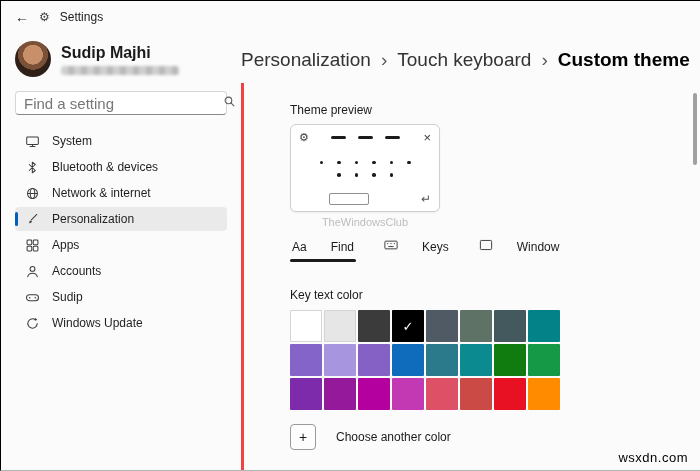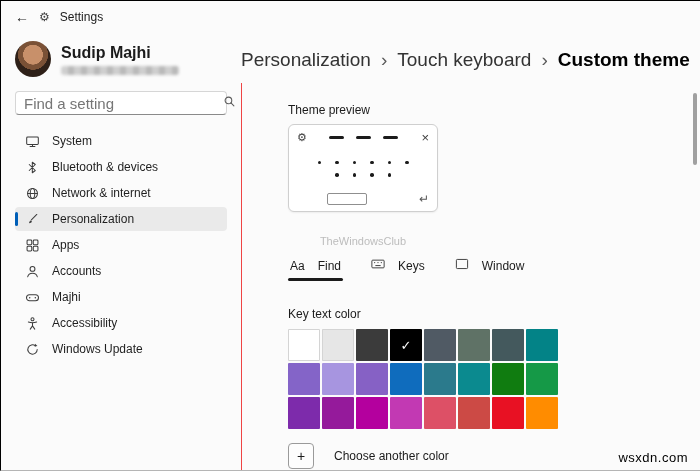--- a/index.html
+++ b/index.html
@@ -40,41 +40,41 @@
   .nav-item.active::before { content:""; position:absolute; left:0; top:5px; bottom:5px; width:3px;
     border-radius:2px; background:#005fb8; }
   .nav-icon { width:15px; height:15px; flex:0 0 15px; display:flex; align-items:center; justify-content:center; }
   .nav-icon svg { width:15px; height:15px; stroke:#3d3d3d; fill:none; stroke-width:1.1; stroke-linecap:round; stroke-linejoin:round; }
   
   .main { flex:1; display:flex; flex-direction:column; background:#fbfbfb; }
   .breadcrumb { padding:16px 0 12px 0; font-size:19px; display:flex; align-items:center; gap:10px; white-space:nowrap; }
   .crumb { color:#333; cursor:pointer; }
   .crumb-sep { color:#5a5a5a; font-size:19px; }
   .crumb-current { color:#000; font-weight:700; }
-  .content { flex:1; border-left:1px solid #ef4444; background:#fbfbfb; padding:20px 0 16px 46px; overflow:hidden; }
+  .content { flex:1; border-left:3px solid #ef4444; background:#fbfbfb; padding:20px 0 16px 46px; overflow:hidden; }
   .section-label { font-size:12px; color:#1b1b1b; }
   
   .preview-card { margin-top:7px; width:150px; height:88px; background:#fff; border:1px solid #cfcfcf;
     border-radius:6px; box-shadow:0 1px 2px rgba(0,0,0,.06); display:flex; flex-direction:column;
     justify-content:space-between; padding:6px 8px; }
   .preview-top { display:flex; align-items:center; }
   .pv-gear { font-size:11px; color:#3d3d3d; line-height:1; }
   .pv-dashes { display:flex; gap:12px; margin-left:22px; }
   .pv-dash { width:15px; height:2.5px; background:#1b1b1b; border-radius:2px; }
   .pv-close { margin-left:auto; font-size:13px; color:#3d3d3d; line-height:1; }
   .pv-dots { display:flex; flex-direction:column; align-items:center; gap:9px; }
   .dot-row { display:flex; gap:14px; }
   .pv-dot { width:3.5px; height:3.5px; border-radius:50%; background:#1b1b1b; }
   .preview-bottom { display:flex; align-items:flex-end; }
   .pv-spacebox { width:40px; height:12px; border:1px solid #8f8f8f; border-radius:2px; margin-left:30px; background:#fff; }
   .pv-enter { margin-left:auto; font-size:12px; color:#555; line-height:1; }
-  .preview-watermark { width:150px; text-align:center; margin-top:23px; font-size:11px; color:#bdbdbd; }
+  .preview-watermark { width:150px; text-align:center; margin-top:4px; font-size:11px; color:#bdbdbd; }
   
   .tabs { margin-top:8px; display:flex; gap:26px; }
-  .tab { position:relative; display:flex; align-items:center; gap:13px; font-size:12px; color:#1b1b1b;
+  .tab { position:relative; display:flex; align-items:center; gap:24px; font-size:12px; color:#1b1b1b;
     padding:2px 2px 9px; cursor:pointer; }
   .tab.active::after { content:""; position:absolute; left:0; right:0; bottom:2px; height:3px;
     border-radius:2px; background:#1b1b1b; }
   .tab-glyph { font-size:12px; font-weight:400; }
   .tab-icon svg { width:14px; height:14px; stroke:#3d3d3d; fill:none; stroke-width:1.1; }
   
   .swatch-grid { margin-top:8px; display:grid; grid-template-columns:repeat(8,32px); gap:2px; width:max-content; }
   .swatch { width:32px; height:32px; border-radius:1px; display:flex; align-items:center; justify-content:center;
     cursor:pointer; font-size:13px; color:#fff; }
   .swatch.bordered { box-shadow:inset 0 0 0 1px #d4d4d4; }
@@ -178,32 +178,21 @@
           <span>Accounts</span>
         </div>
         <div class="nav-item">
           <span class="nav-icon">
             <svg viewBox="0 0 16 16">
                 <rect x="1.6" y="5" width="12.8" height="6.4" rx="3.2"></rect>
                 <circle cx="5" cy="8.2" r="0.8" fill="#3d3d3d" stroke="none"></circle>
                 <circle cx="11" cy="8.2" r="0.8" fill="#3d3d3d" stroke="none"></circle>
               </svg>
           </span>
-          <span>Majhi</span>
-        </div>
-        <div class="nav-item">
-          <span class="nav-icon">
-            <svg viewBox="0 0 16 16">
-                <circle cx="8" cy="3.5" r="1.6"></circle>
-                <path d="M3.6 6.4c2.9 1 5.9 1 8.8 0"></path>
-                <path d="M8 7.4v3.1"></path>
-                <path d="M8 10.5 5.6 14 M8 10.5 10.4 14"></path>
-              </svg>
-          </span>
-          <span>Accessibility</span>
+          <span>Sudip</span>
         </div>
         <div class="nav-item">
           <span class="nav-icon">
             <svg viewBox="0 0 16 16">
                 <path d="M13 8a5 5 0 1 1-1.9-3.9"></path>
                 <path d="M10.7 1.9 13.3 4.2 10.2 4.9z" fill="#3d3d3d" stroke="none"></path>
               </svg>
           </span>
           <span>Windows Update</span>
         </div>

